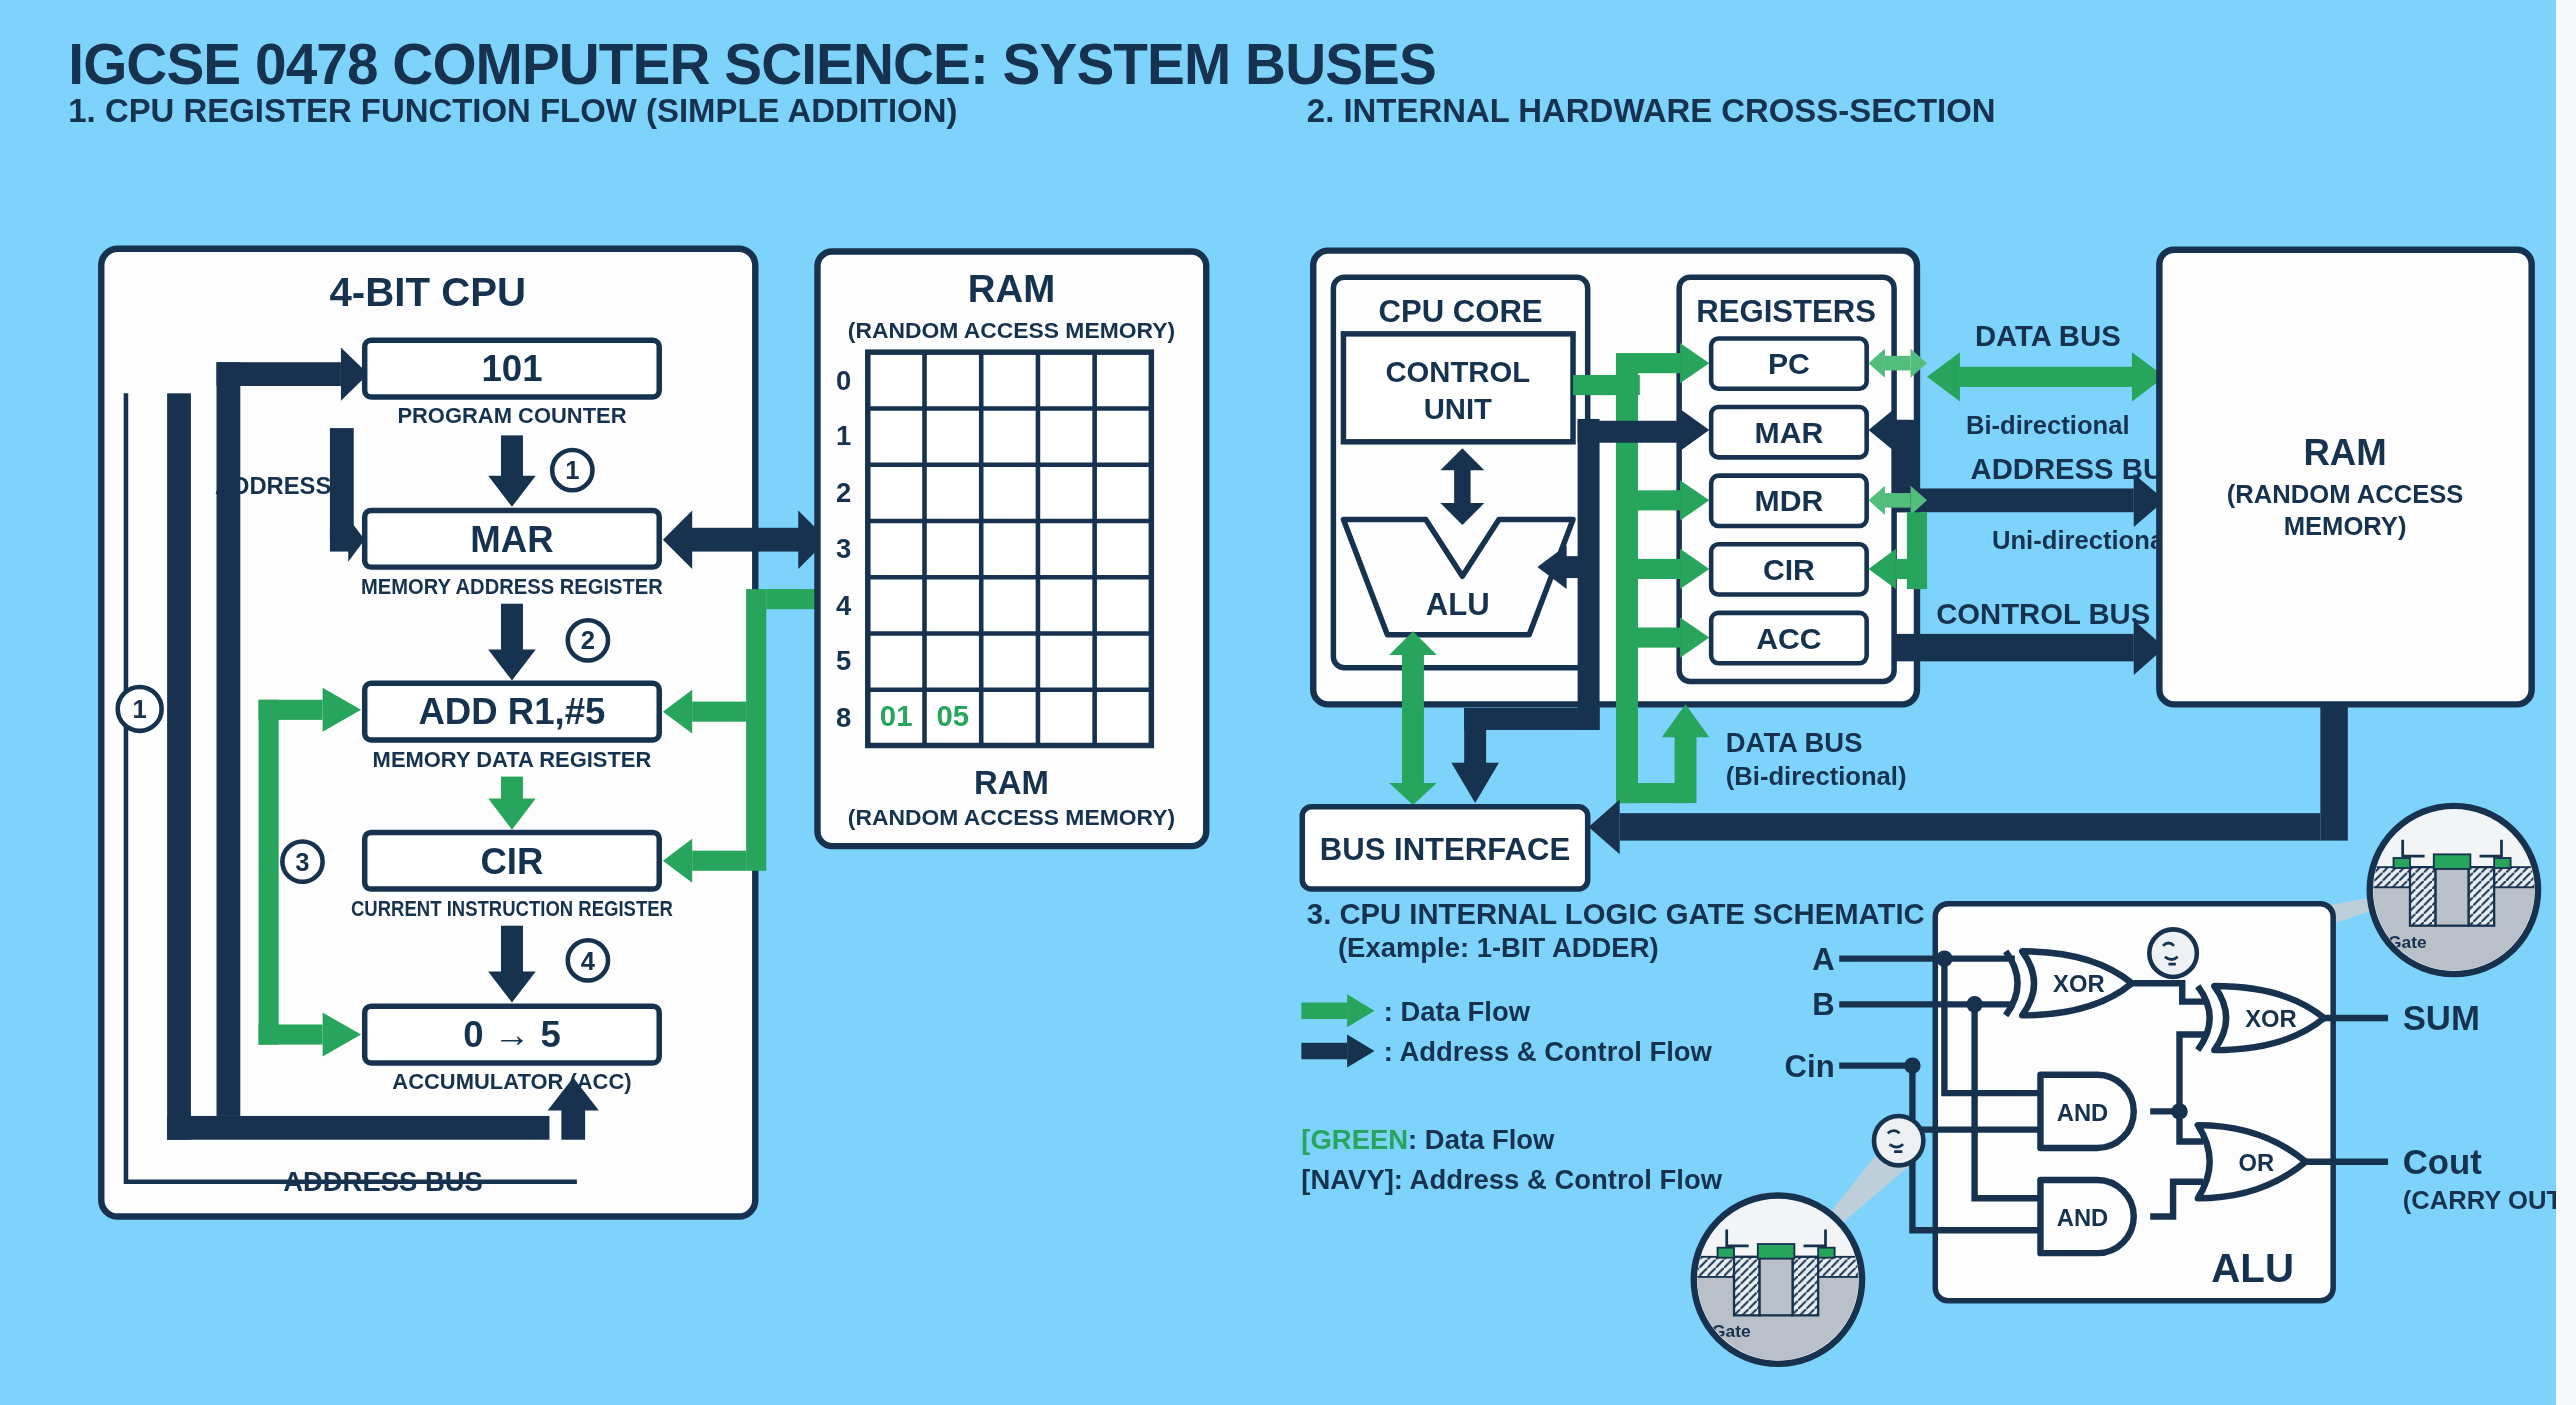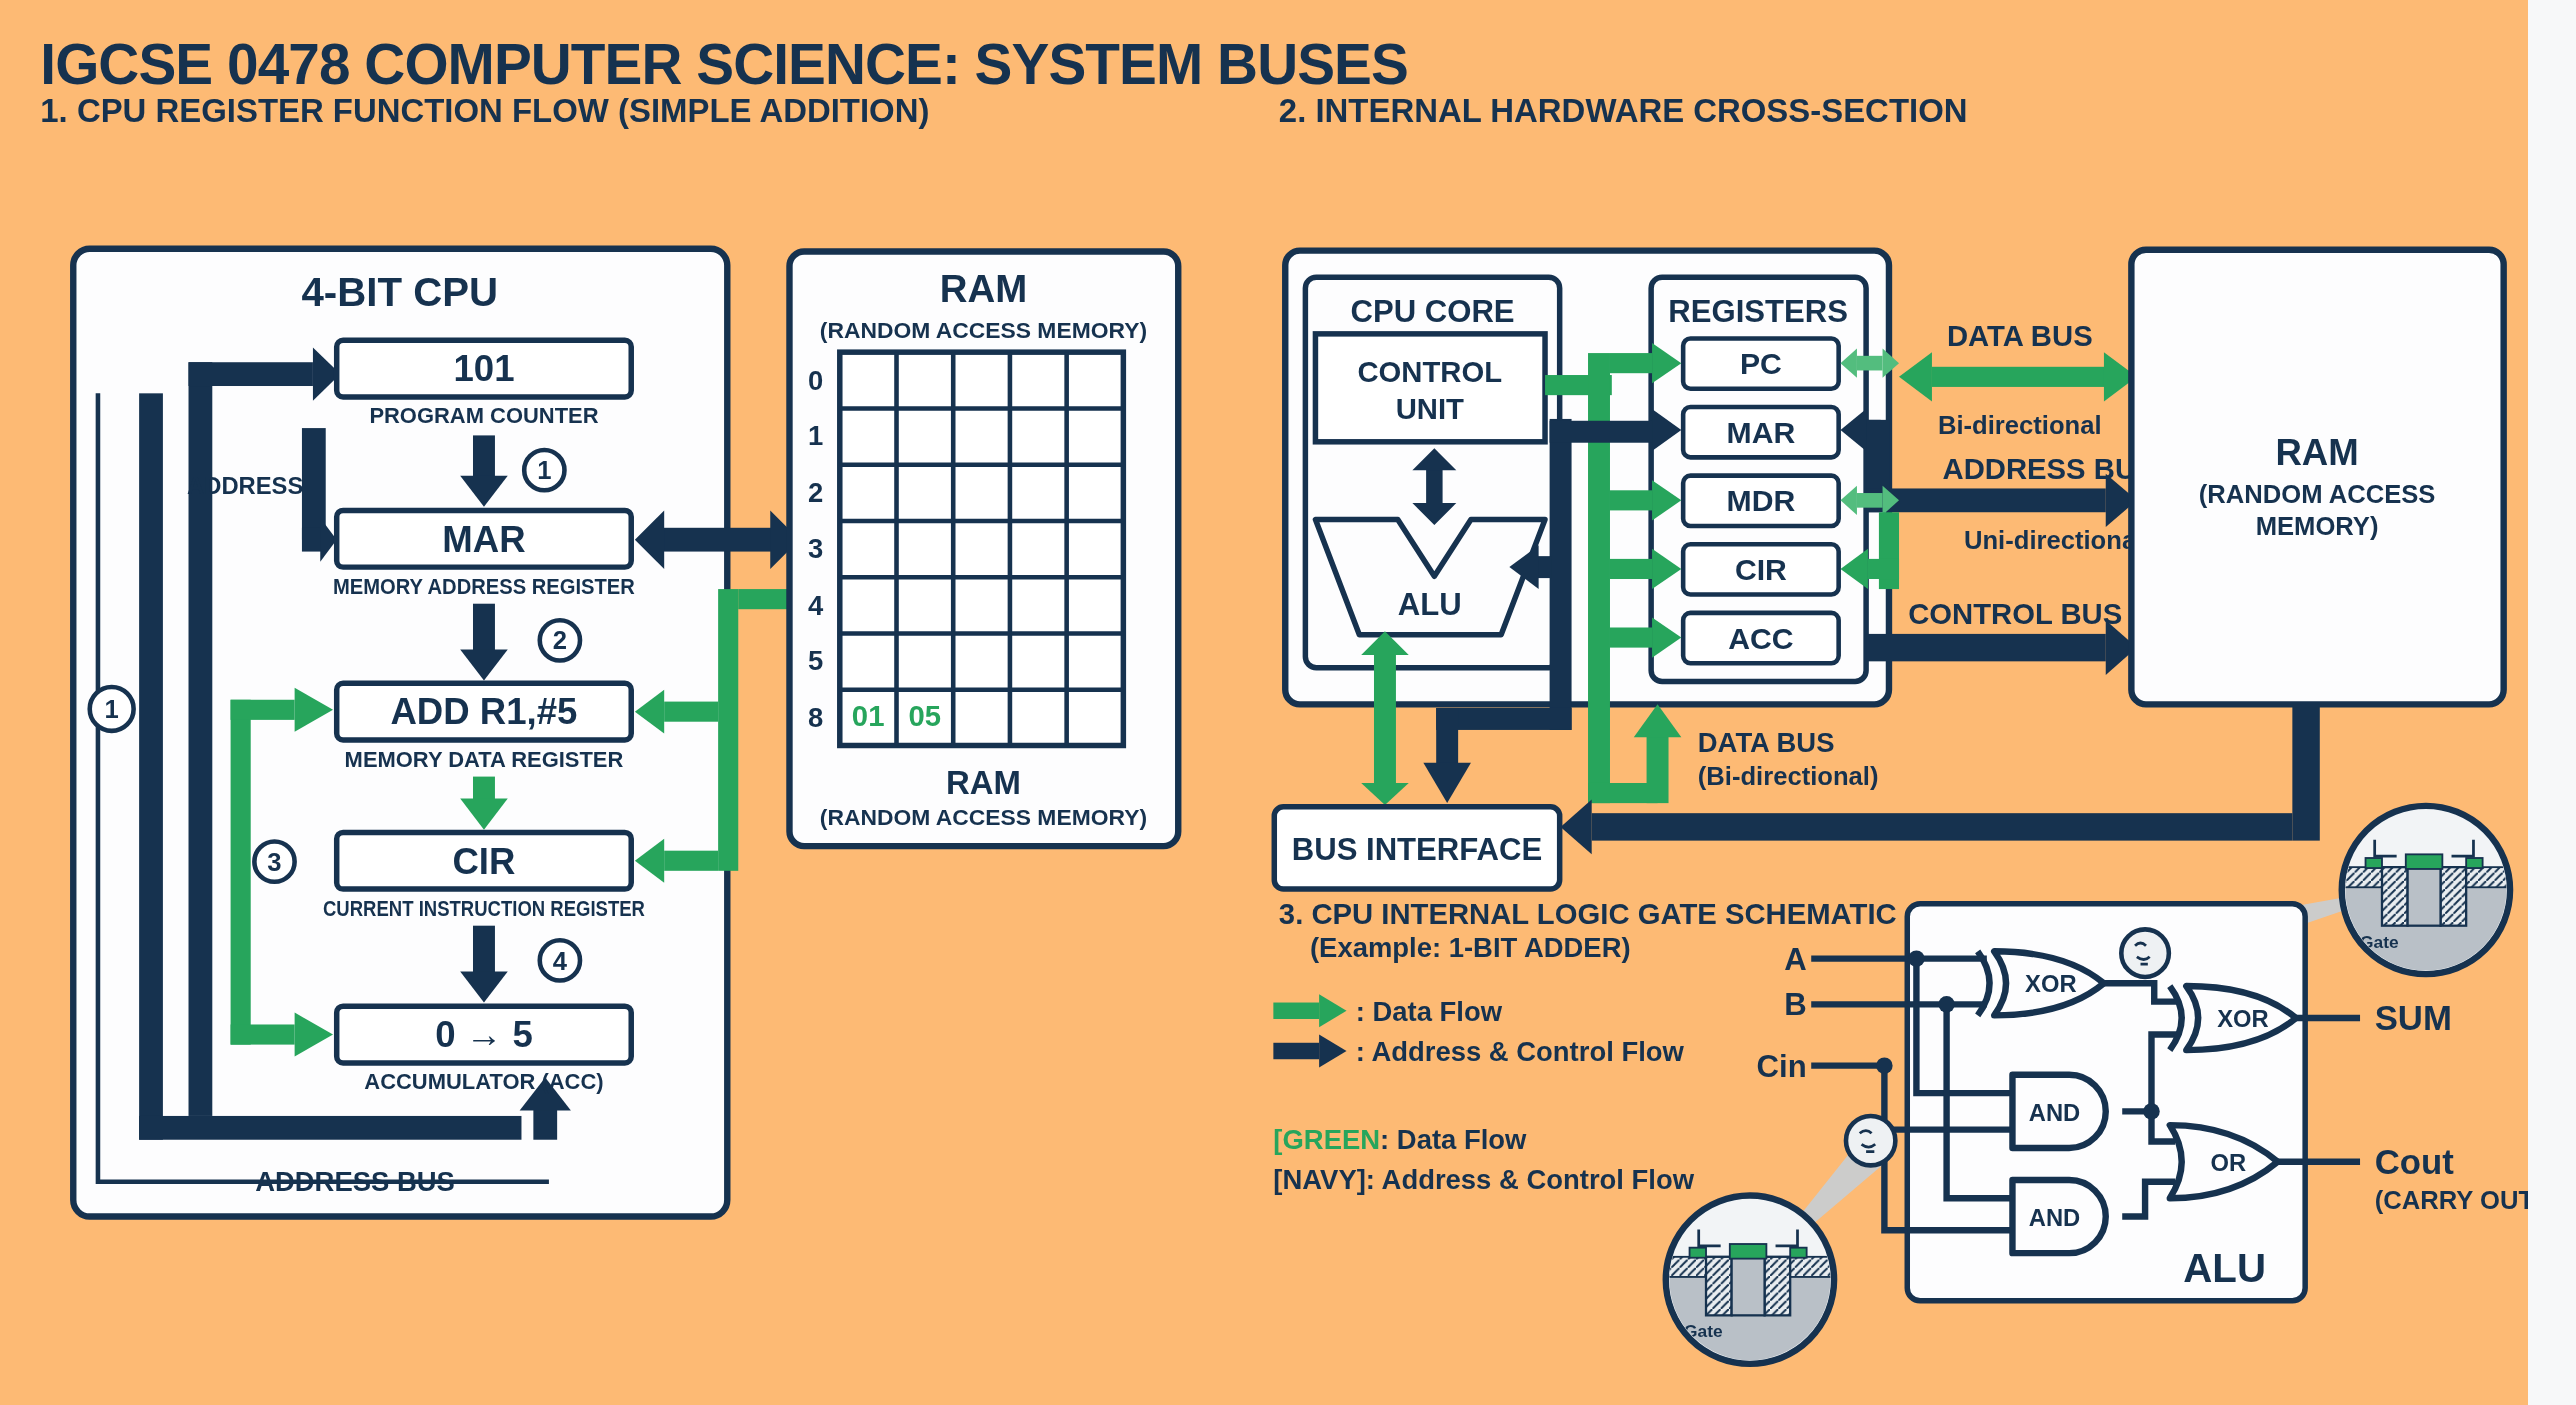--- a/index.html
+++ b/index.html
@@ -1,16 +1,16 @@
 <!DOCTYPE html>
 <html style="font-size:14.6px"><head>
 <meta charset="utf-8">
 <style>
   html,body{margin:0;padding:0;background:#f7f8f9;}
-  .stage{width:2528px;height:1405px;position:relative;background:#fdba74;overflow:hidden;}
+  .stage{width:2528px;height:1405px;position:relative;background:#7dd3fc;overflow:hidden;padding-left:28px;}
   text{font-family:"Liberation Sans",sans-serif;font-weight:700;fill:#16324f;}
   .t62{font-size:62px;letter-spacing:-1px;}
   .t36{font-size:36px;}
   .t44{font-size:44px;}
   .t42{font-size:42px;}
   .t40{font-size:40px;}
   .t38{font-size:38px;}
   .t34{font-size:34px;}
   .t33{font-size:33px;}
   .t32{font-size:32px;}

